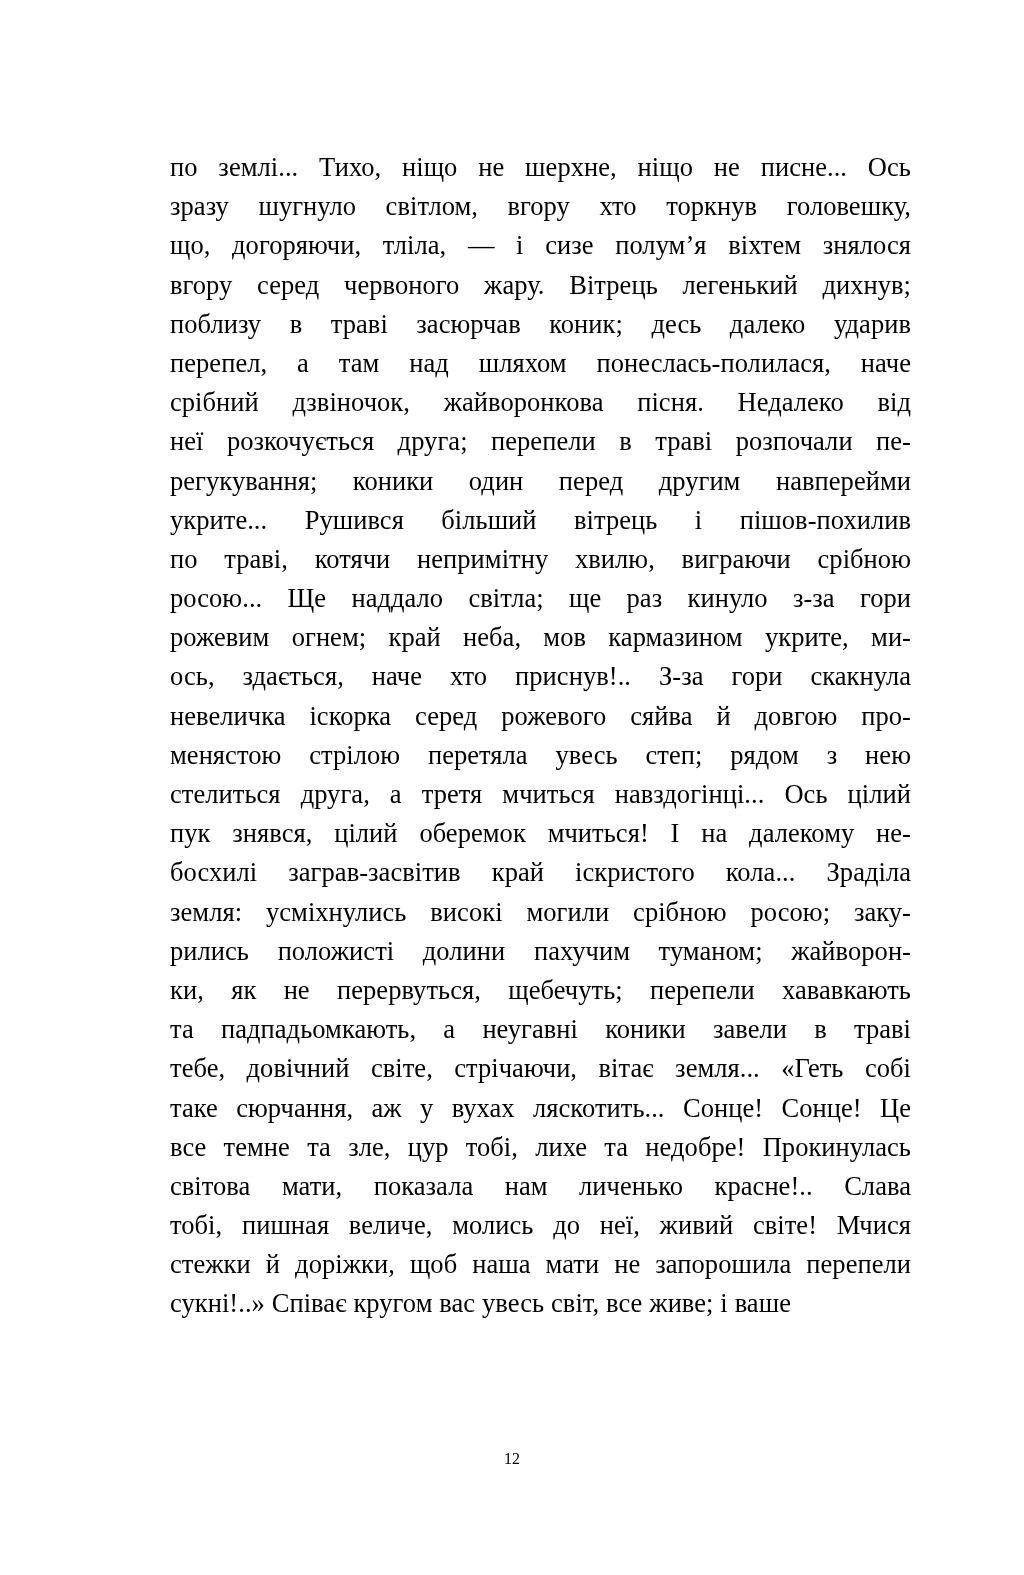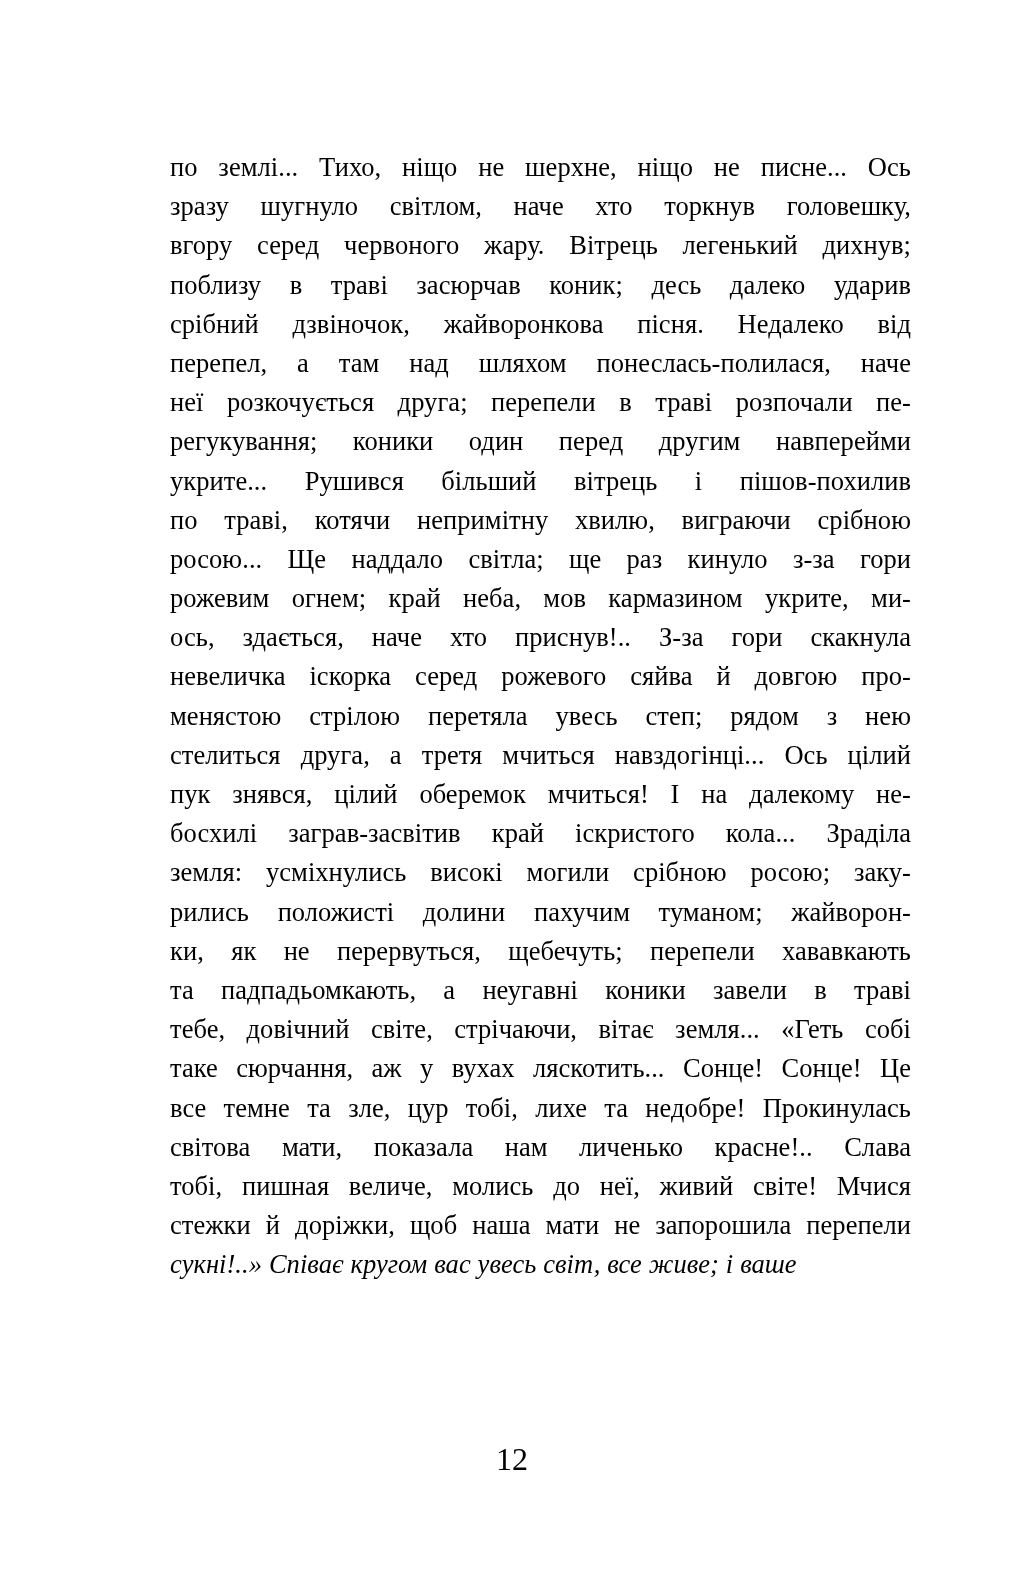--- a/index.html
+++ b/index.html
@@ -42,46 +42,46 @@
     display: block;
     text-align: justify;
     text-align-last: justify;
     white-space: pre;
     font-size: 26.5px;
     line-height: 39.2px;
     height: 39.2px;
   }
   .line.last {
     text-align-last: left;
-    font-style: italic;
   }
   .folio {
     position: absolute;
     left: 0;
     right: 0;
     top: 1428px;
     text-align: center;
-    font-size: 32px;
+    font-size: 16px;
     line-height: 30px;
     color: #000000;
   }
 </style>
 </head>
 <body>
 
 <div class="page">
 
   <div class="text-block">
     <div class="para">
       <span class="line">по землі... Тихо, ніщо не шерхне, ніщо не писне... Ось</span>
-      <span class="line">зразу шугнуло світлом, наче хто торкнув головешку,</span>
+      <span class="line">зразу шугнуло світлом, вгору хто торкнув головешку,</span>
+      <span class="line">що, догоряючи, тліла, — і сизе полум’я віхтем знялося</span>
       <span class="line">вгору серед червоного жару. Вітрець легенький дихнув;</span>
       <span class="line">поблизу в траві засюрчав коник; десь далеко ударив</span>
+      <span class="line">перепел, а там над шляхом понеслась-полилася, наче</span>
       <span class="line">срібний дзвіночок, жайворонкова пісня. Недалеко від</span>
-      <span class="line">перепел, а там над шляхом понеслась-полилася, наче</span>
       <span class="line">неї розкочується друга; перепели в траві розпочали пе-</span>
       <span class="line">регукування; коники один перед другим навперейми</span>
       <span class="line">укрите... Рушився більший вітрець і пішов-похилив</span>
       <span class="line">по траві, котячи непримітну хвилю, виграючи срібною</span>
       <span class="line">росою... Ще наддало світла; ще раз кинуло з-за гори</span>
       <span class="line">рожевим огнем; край неба, мов кармазином укрите, ми-</span>
       <span class="line">ось, здається, наче хто приснув!.. З-за гори скакнула</span>
       <span class="line">невеличка іскорка серед рожевого сяйва й довгою про-</span>
       <span class="line">менястою стрілою перетяла увесь степ; рядом з нею</span>
       <span class="line">стелиться друга, а третя мчиться навздогінці... Ось цілий</span>

